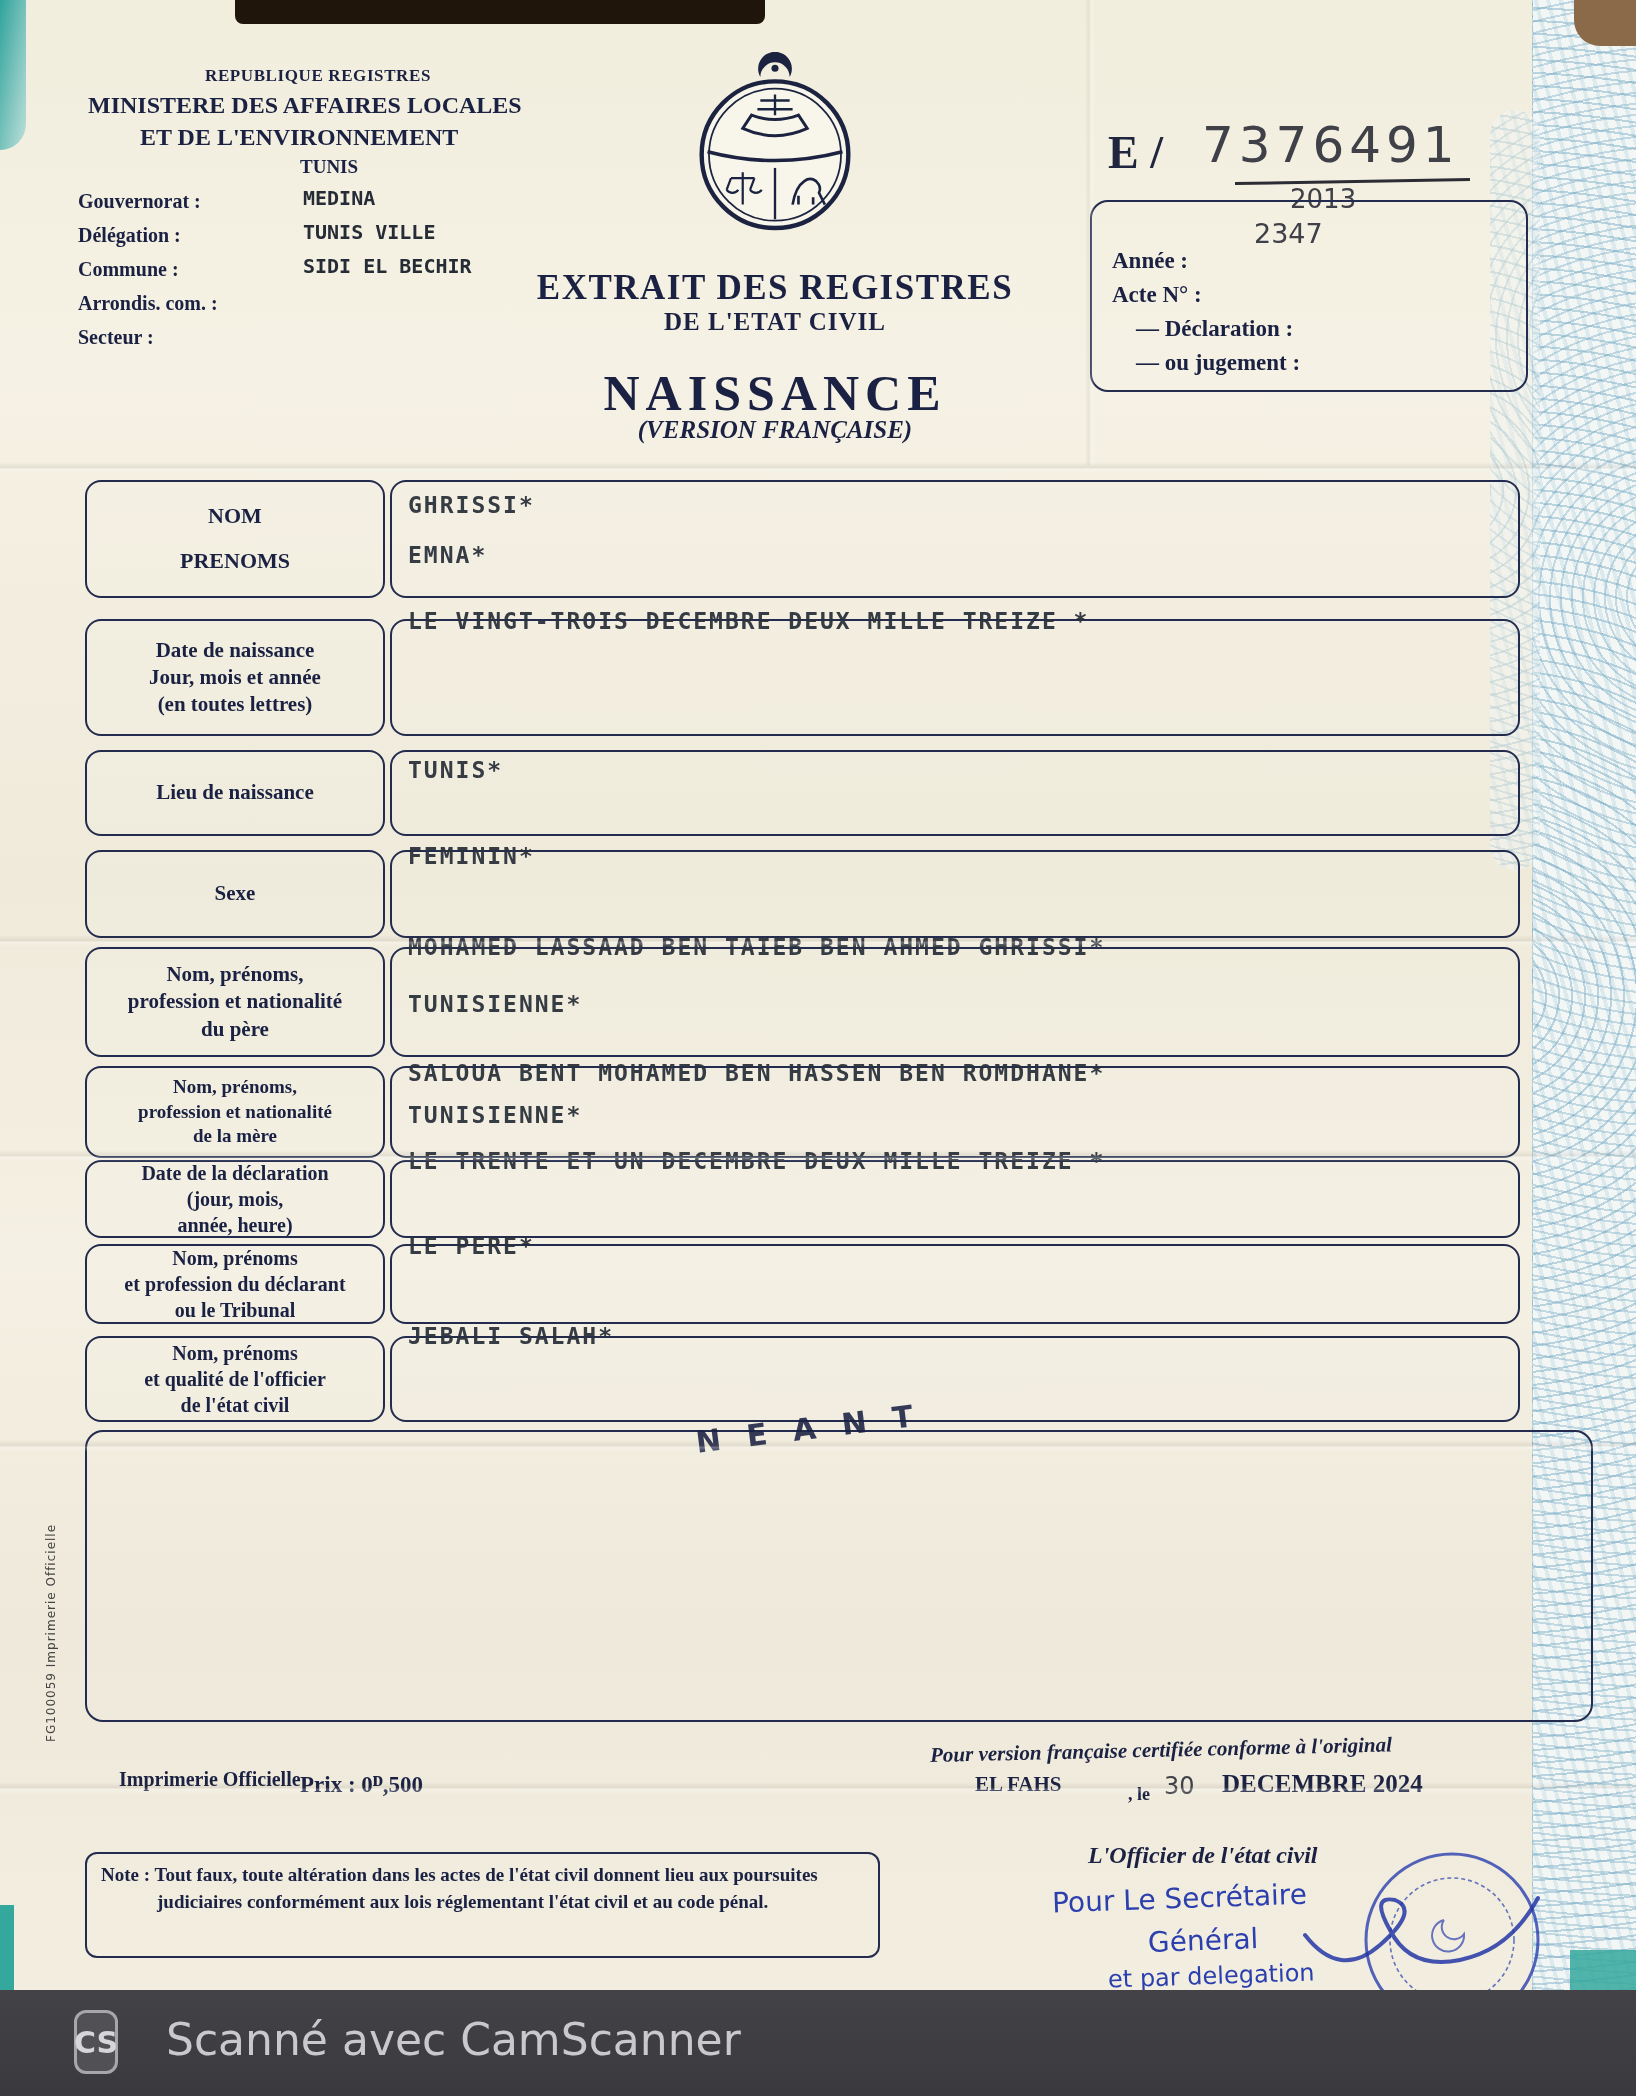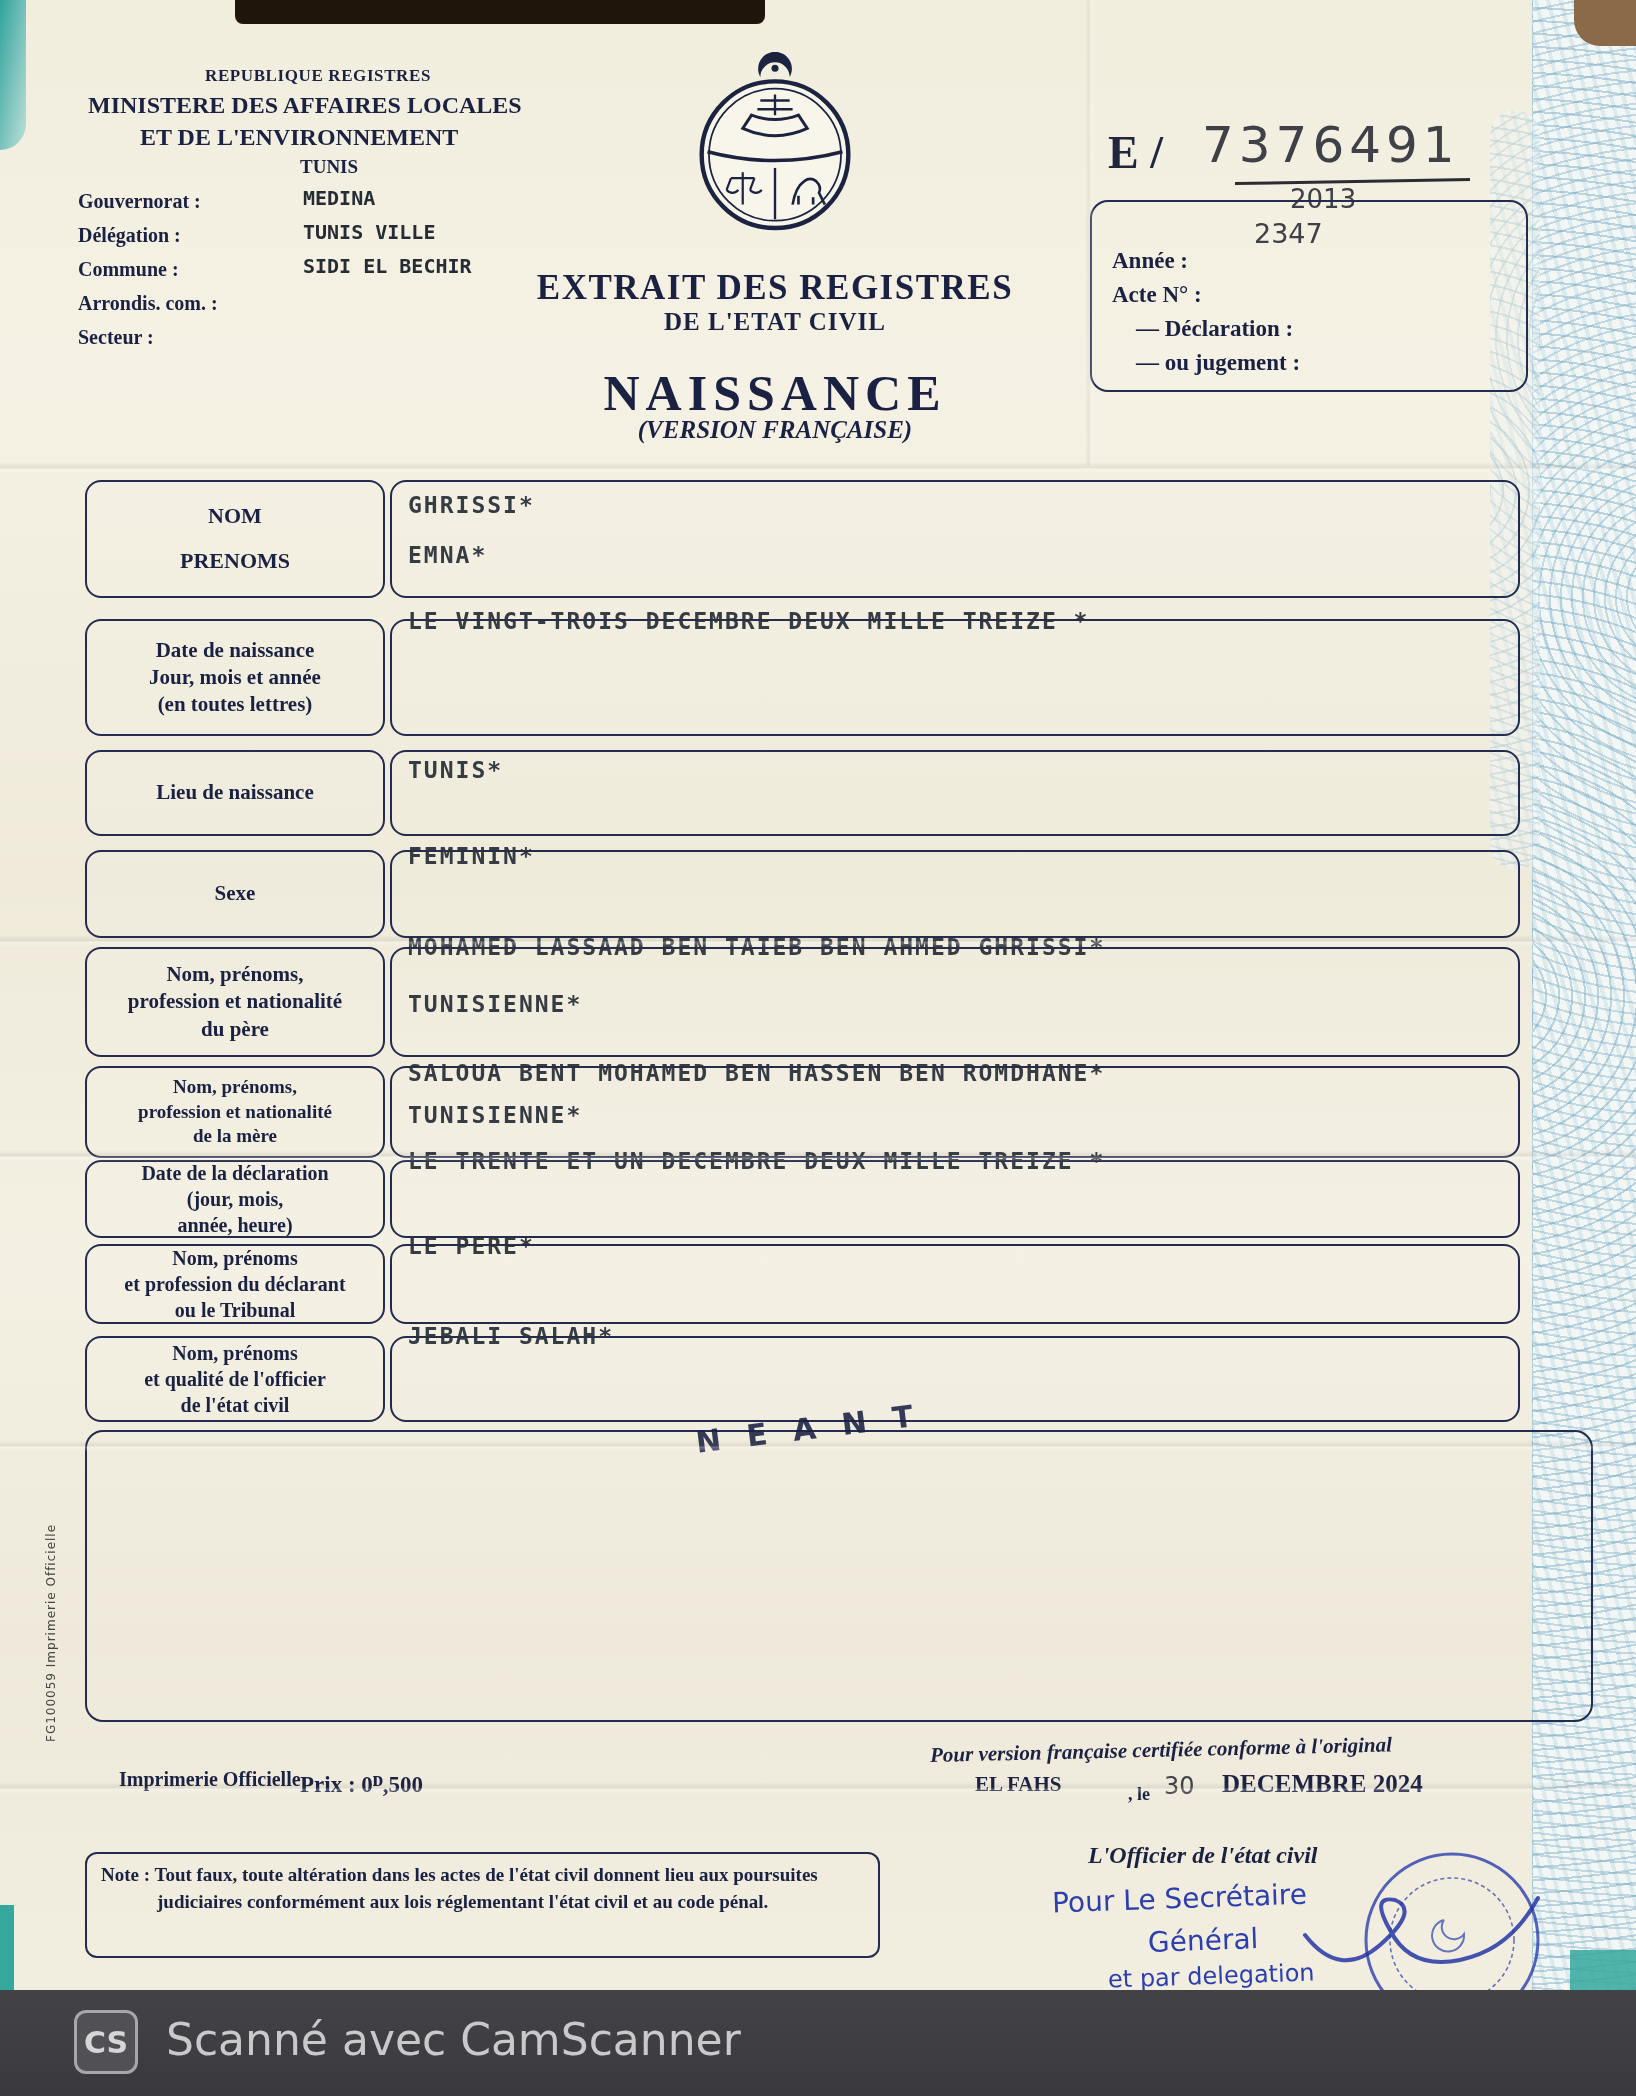--- a/index.html
+++ b/index.html
@@ -106,21 +106,21 @@
   .s2{ left:1108px; top:1962px; font-size:24px; font-weight:500;}
   .s3{ left:1062px; top:1998px; font-size:25px; font-weight:700; letter-spacing:1px;}
   .stampsvg{ position:absolute; left:1300px; top:1840px; width:250px; height:205px; z-index:2;}
   .notebox{ position:absolute; left:85px; top:1852px; width:795px; height:106px; border:2.5px solid #232c4e; border-radius:12px;
     padding:8px 14px 8px 70px; text-indent:-56px; font-size:19px; line-height:1.42; z-index:2;}
   .sidecode{ position:absolute; left:44px; top:1742px; transform-origin:0 0; transform:rotate(-90deg);
     font-family:"DejaVu Sans",sans-serif; font-size:12px; color:#444; letter-spacing:1px;}
 
   
   .csbar{ position:absolute; left:0; top:1990px; width:1636px; height:106px; background:linear-gradient(180deg,#434247,#3a393e); z-index:6;}
-  .cslogo{ position:absolute; left:74px; top:20px; width:64px; height:64px; border:3px solid #a7a7ab; border-radius:12px;
+  .cslogo{ position:absolute; left:74px; top:20px; width:44px; height:64px; border:3px solid #a7a7ab; border-radius:12px;
     display:flex; align-items:center; justify-content:center; font-family:"DejaVu Sans",sans-serif; font-weight:700;
     font-size:30px; color:#d6d6d8; background:#505055;text-align:right;}
   .cstext{ position:absolute; left:166px; top:24px; font-family:"DejaVu Sans",sans-serif; font-size:44px; color:#c9c9cb;}
 </style>
 </head>
 <body>
 
 <div class="page">
 
   <div class="guilloche"></div>

